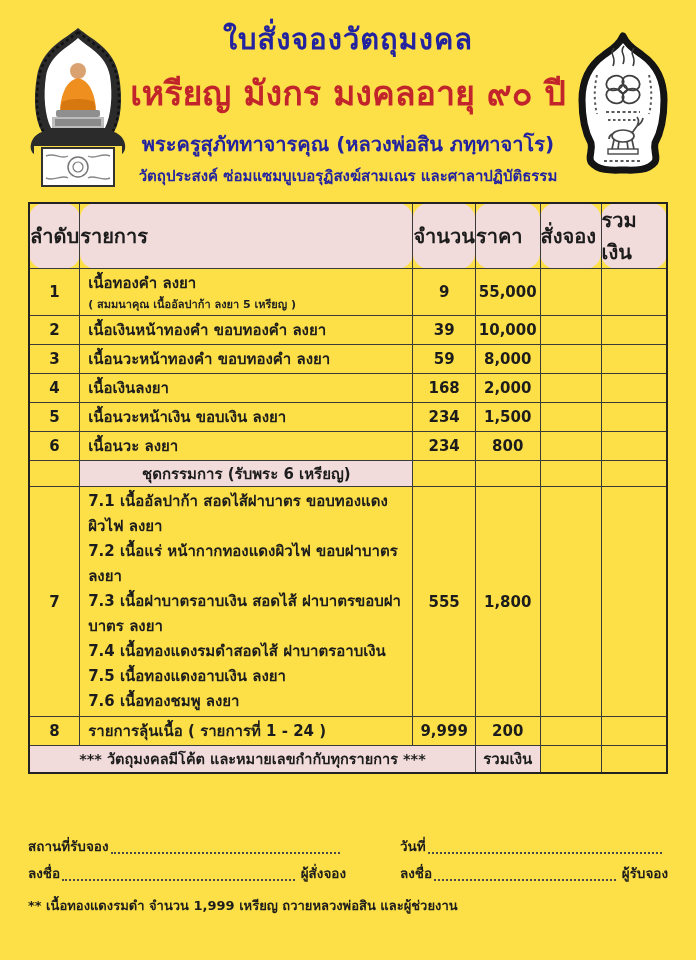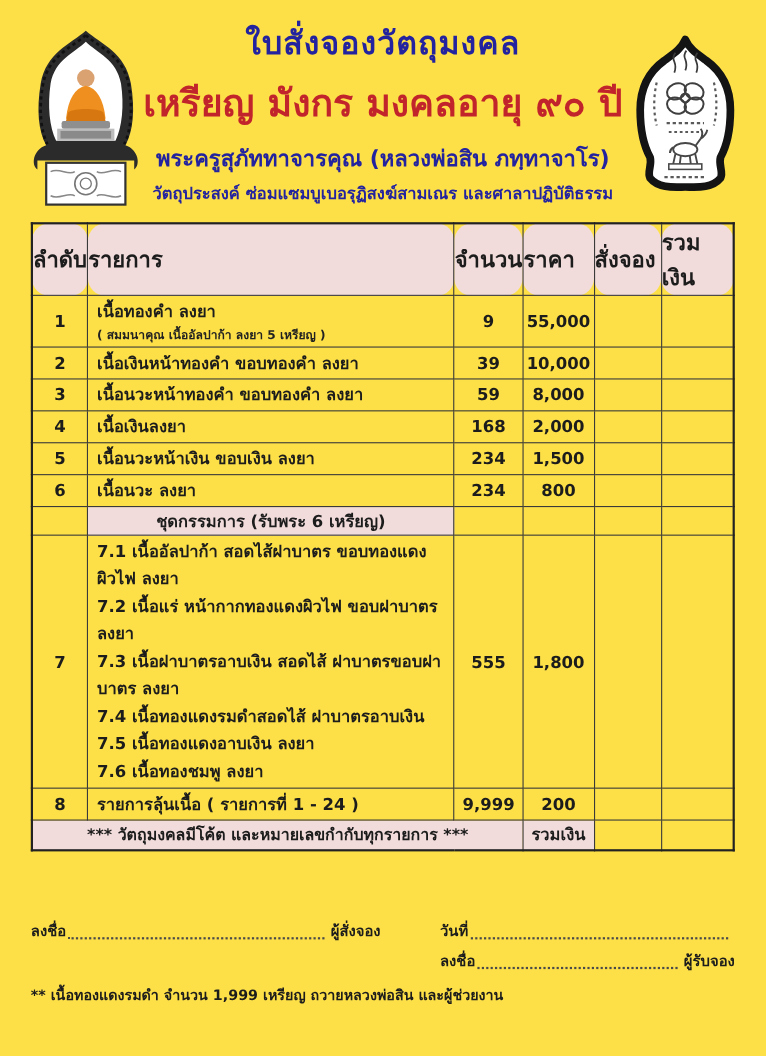--- a/index.html
+++ b/index.html
@@ -254,20 +254,24 @@
       <td class="total-label-cell">รวมเงิน</td>
       <td class="entry-cell"></td>
       <td class="entry-cell"></td>
     </tr>
   </tbody>
     </table>
 
   <section class="sign-area">
     <div class="sign-col-left">
       <div class="sign-row">
+        <span>สถานที่รับจอง</span>
+        <span class="dots"></span>
+      </div>
+      <div class="sign-row">
         <span>ลงชื่อ</span>
         <span class="dots"></span>
         <span class="sign-suffix">ผู้สั่งจอง</span>
       </div>
     </div>
     <div class="sign-col-right">
       <div class="sign-row">
         <span>วันที่</span>
         <span class="dots"></span>
       </div>

